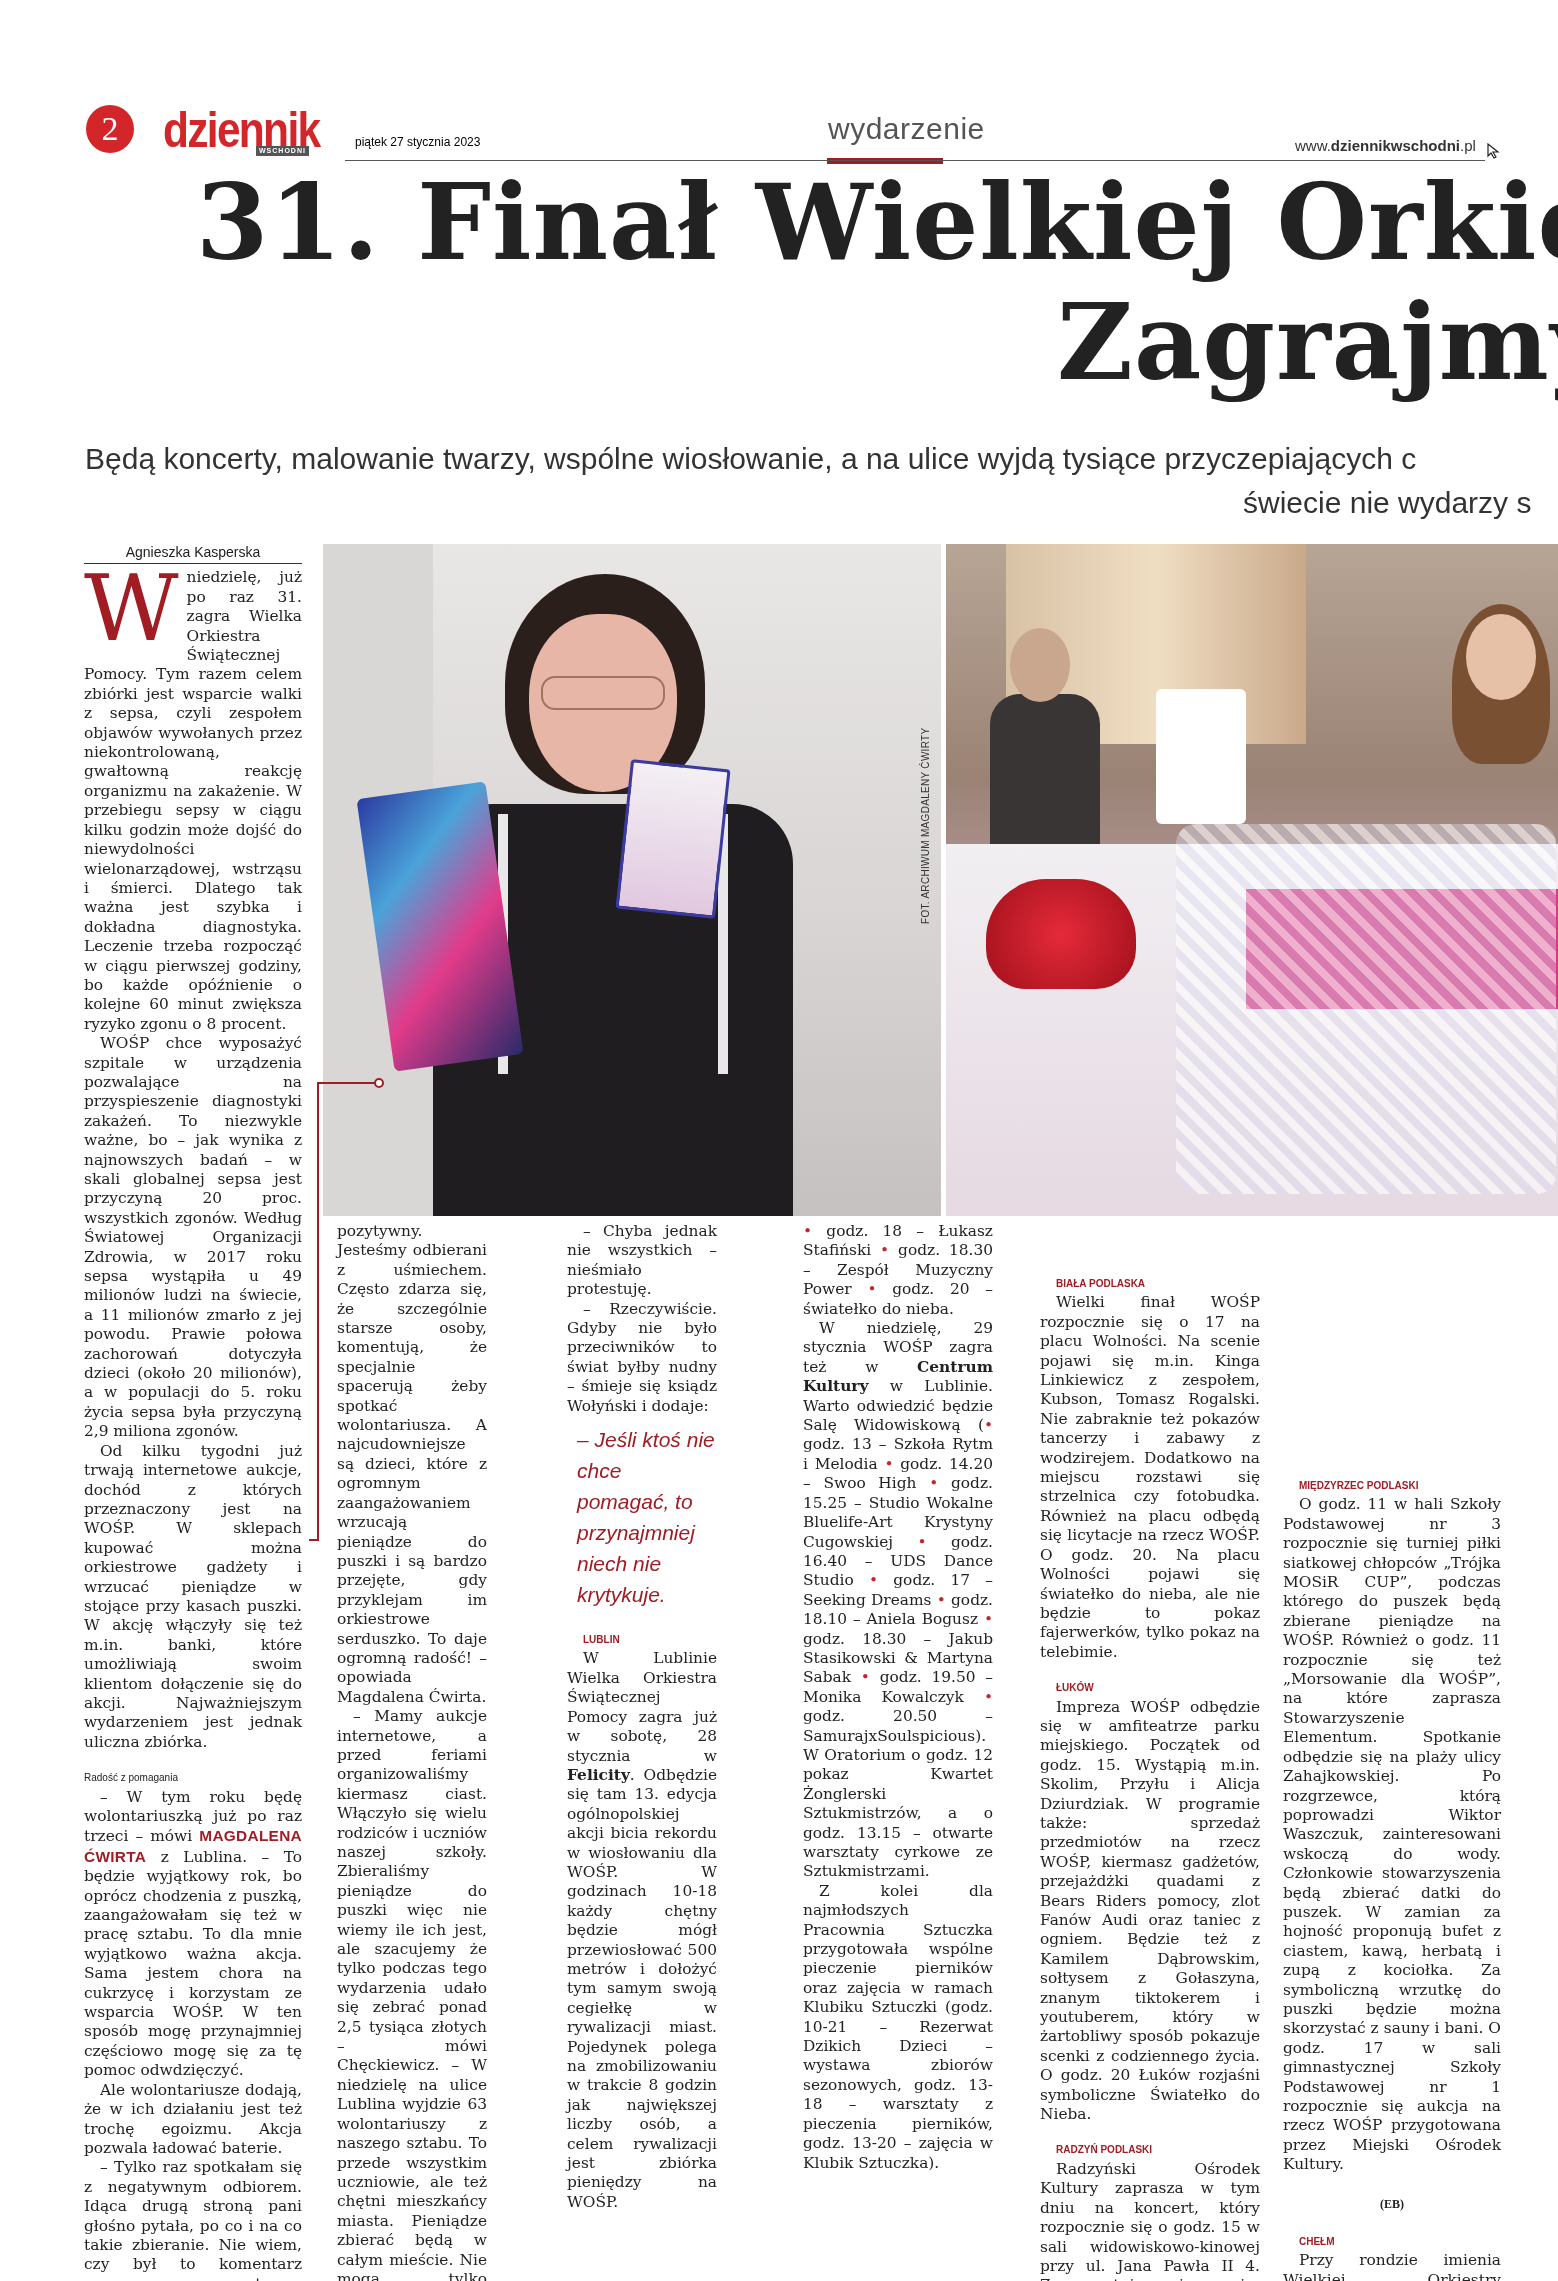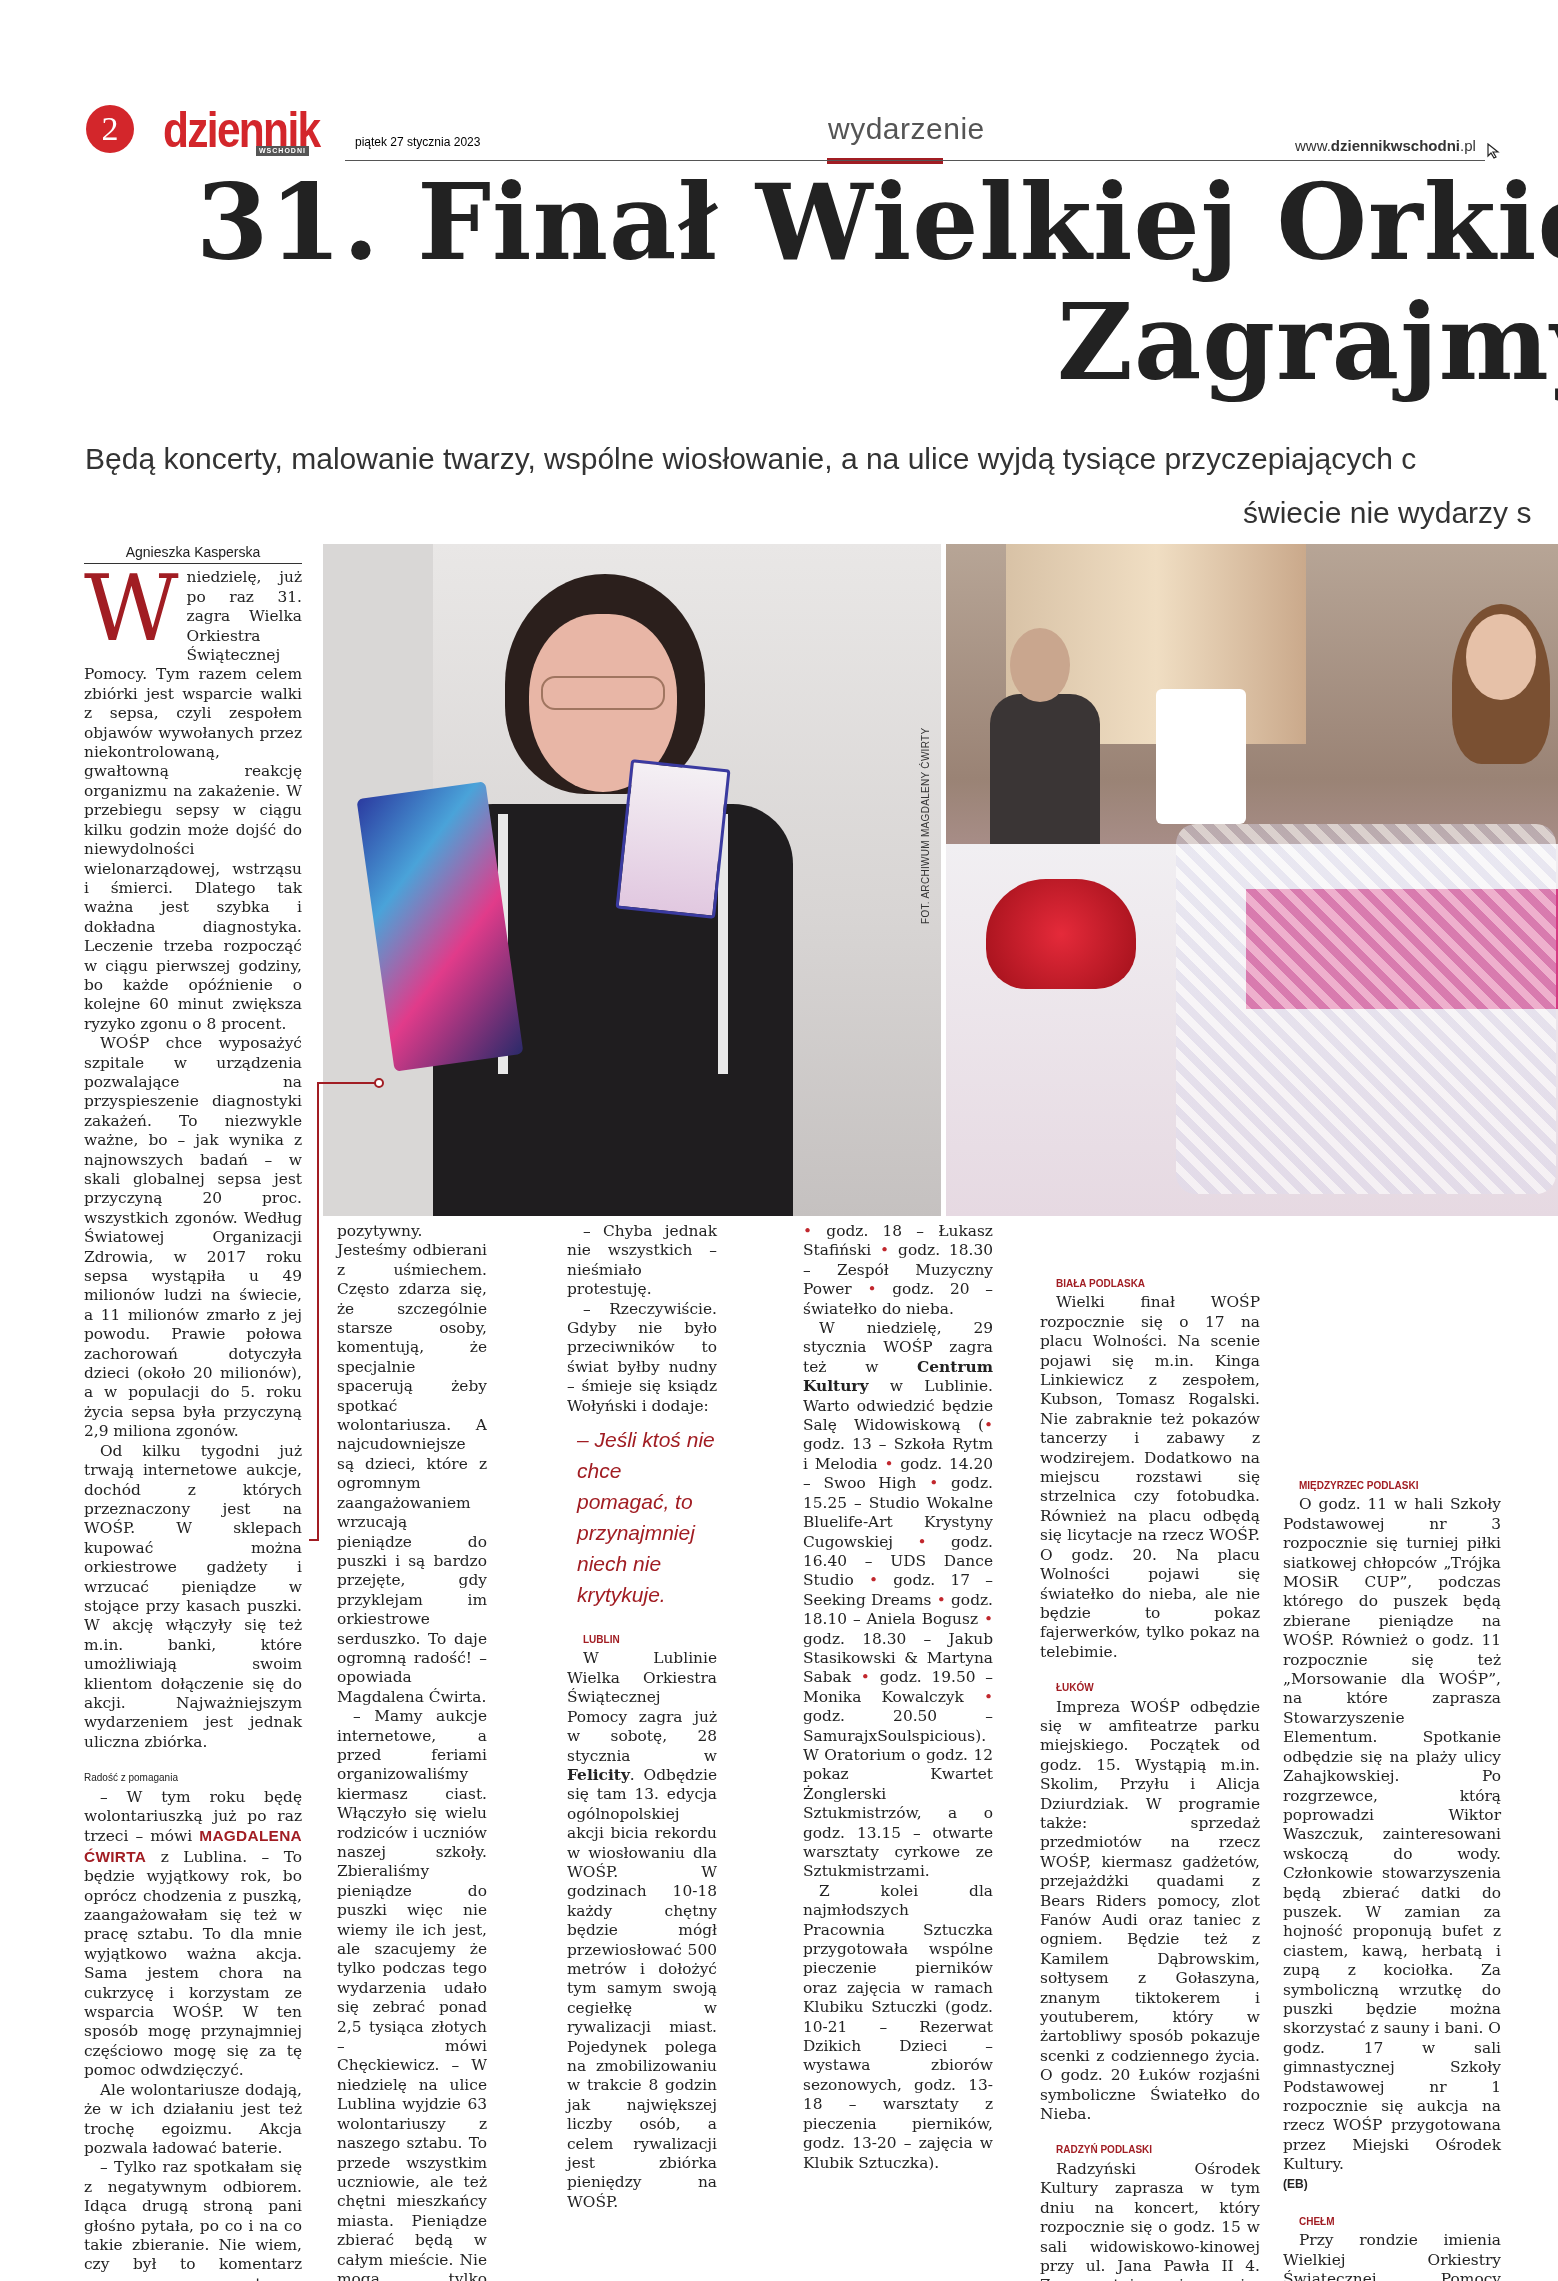--- a/index.html
+++ b/index.html
@@ -28,21 +28,21 @@
   .cursor-icon { position: absolute; left: 1487px; top: 143px; width: 14px; height: 16px; }
   .rule-top { position: absolute; left: 345px; top: 160px; width: 1140px; height: 1px; background: #555; }
 
   
   .headline { position: absolute; left: 196px; top: 163px; font-family: "DejaVu Serif", serif;
               font-weight: bold; font-size: 104px; color: #222; white-space: nowrap; letter-spacing: 1px; line-height: 120px; }
   .headline2 { position: absolute; left: 1057px; top: 283px; font-family: "DejaVu Serif", serif;
                font-weight: bold; font-size: 104px; color: #222; white-space: nowrap; letter-spacing: 1px; line-height: 120px; }
   .lede { position: absolute; left: 85px; top: 442px; font-family: "Liberation Sans", sans-serif;
           font-size: 30px; color: #333; white-space: nowrap; }
-  .lede2 { position: absolute; left: 1243px; top: 496px; font-family: "Liberation Sans", sans-serif;
+  .lede2 { position: absolute; left: 1243px; top: 486px; font-family: "Liberation Sans", sans-serif;
            font-size: 30px; color: #333; white-space: nowrap; text-align: center; }
 
   
   .photo { position: absolute; overflow: hidden; }
   .photo-left { left: 323px; top: 544px; width: 618px; height: 672px;
                 background: linear-gradient(180deg,#e9e7e6 0%,#d8d5d4 55%,#c5c1c0 100%); }
   .photo-right { left: 946px; top: 544px; width: 612px; height: 672px;
                  background: linear-gradient(180deg,#b7a596 0%,#9a8375 35%,#caa7b6 70%,#e5d6de 100%); }
   .wall-shade { position: absolute; left: 0; top: 0; width: 110px; height: 672px; background: #d9d7d6; }
   .person-hair { position: absolute; left: 182px; top: 30px; width: 200px; height: 220px; border-radius: 50% 50% 40% 40%; background: #2b1f1c; }
@@ -84,21 +84,21 @@
             border-bottom: 1px solid #333; padding-bottom: 1px; margin-bottom: 4px; }
   .dropcap { float: left; font-family: "DejaVu Serif", serif; font-size: 92px; line-height: 78px; color: #a11d23;
              margin: 2px 8px 0 0; }
   .subhead { font-family: "Liberation Sans", sans-serif; font-size: 10px; margin-top: 16px; color: #222; text-align: left; }
   .city-head { font-family: "Liberation Sans", sans-serif; font-weight: bold; font-size: 10px; color: #a11d23;
                margin-top: 16px; text-indent: 16px; text-align: left; }
   .name-red { font-family: "Liberation Sans", sans-serif; font-weight: bold; color: #a11d23; letter-spacing: 0.3px; }
   .bullet { color: #c1272d; }
   .quote { font-family: "Liberation Sans", sans-serif; font-style: italic; font-size: 21px; line-height: 31px;
            color: #a11d23; margin: 8px 0 0 10px; text-align: left; }
-  .signoff { text-align: left; font-family: Liberation Sans, sans-serif; font-weight: bold; font-size: 12px; margin-top: 0; }
+  .signoff { text-align: center; font-family: Liberation Serif, serif; font-weight: bold; font-size: 12px; margin-top: 20px; }
   .bold { font-weight: bold; }
 
   .c1 { left: 84px; top: 543px; width: 218px; }
   .c2 { left: 337px; top: 1222px; width: 150px; }
   .c3 { left: 567px; top: 1222px; width: 150px; }
   .c4 { left: 803px; top: 1222px; width: 190px; }
   .c5 { left: 1040px; top: 1222px; width: 220px; }
   .c6 { left: 1283px; top: 1222px; width: 218px; }
 </style>
 </head>

